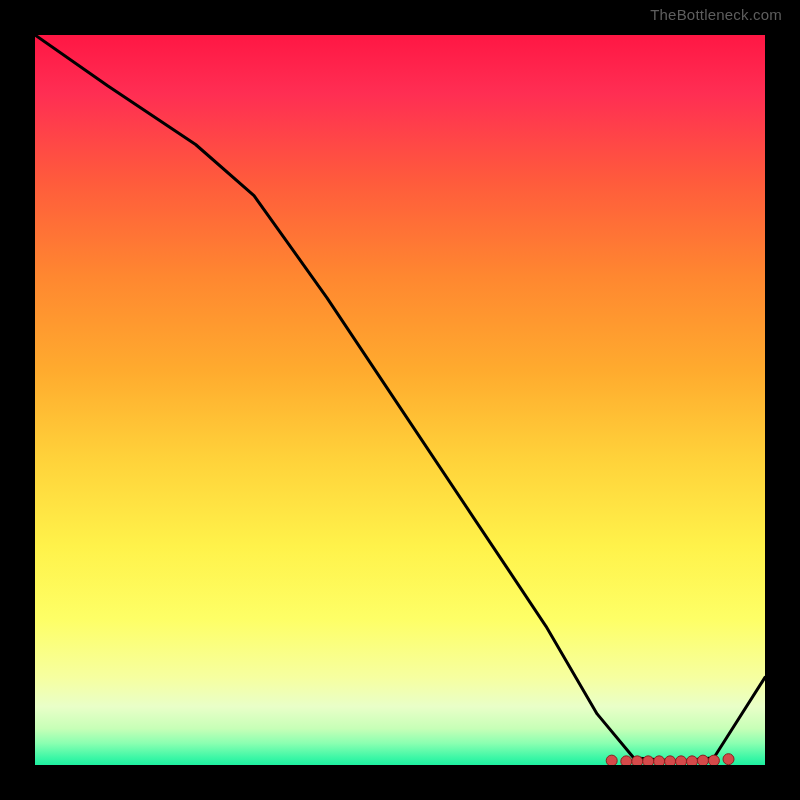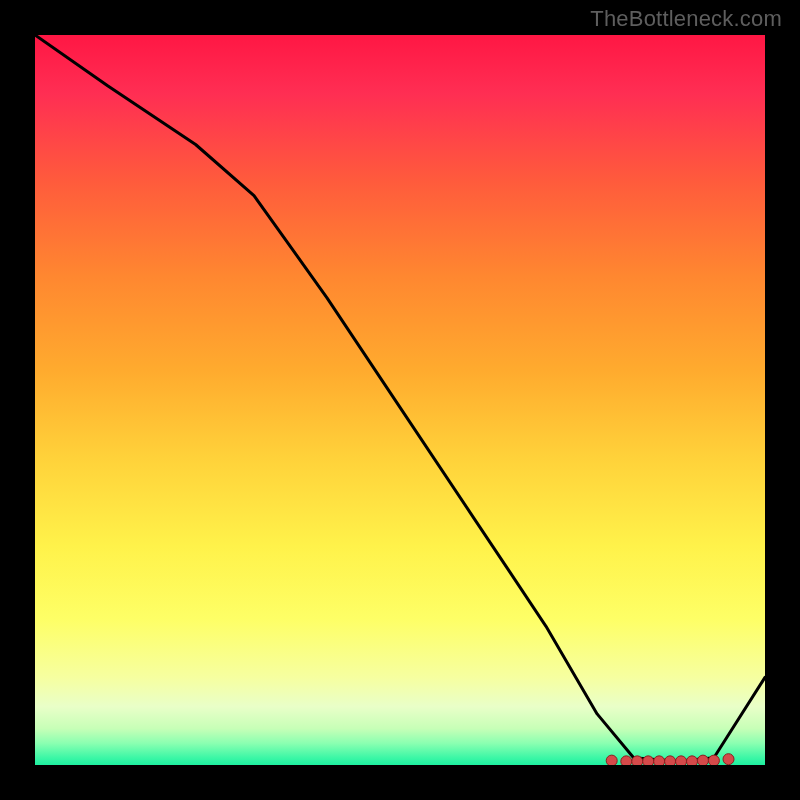--- a/index.html
+++ b/index.html
@@ -8,21 +8,21 @@
     position: relative;
     width: 800px;
     height: 800px;
     background: #000;
   }
   .watermark {
     position: absolute;
     top: 6px;
     right: 18px;
     font-family: Arial, Helvetica, sans-serif;
-    font-size: 22px;
+    font-size: 15px;
     font-weight: 500;
     color: #5e5e5e;
     letter-spacing: 0.2px;
     z-index: 20;
   }
   .plot-area {
     position: absolute;
     left: 35px;
     top: 35px;
     width: 730px;

